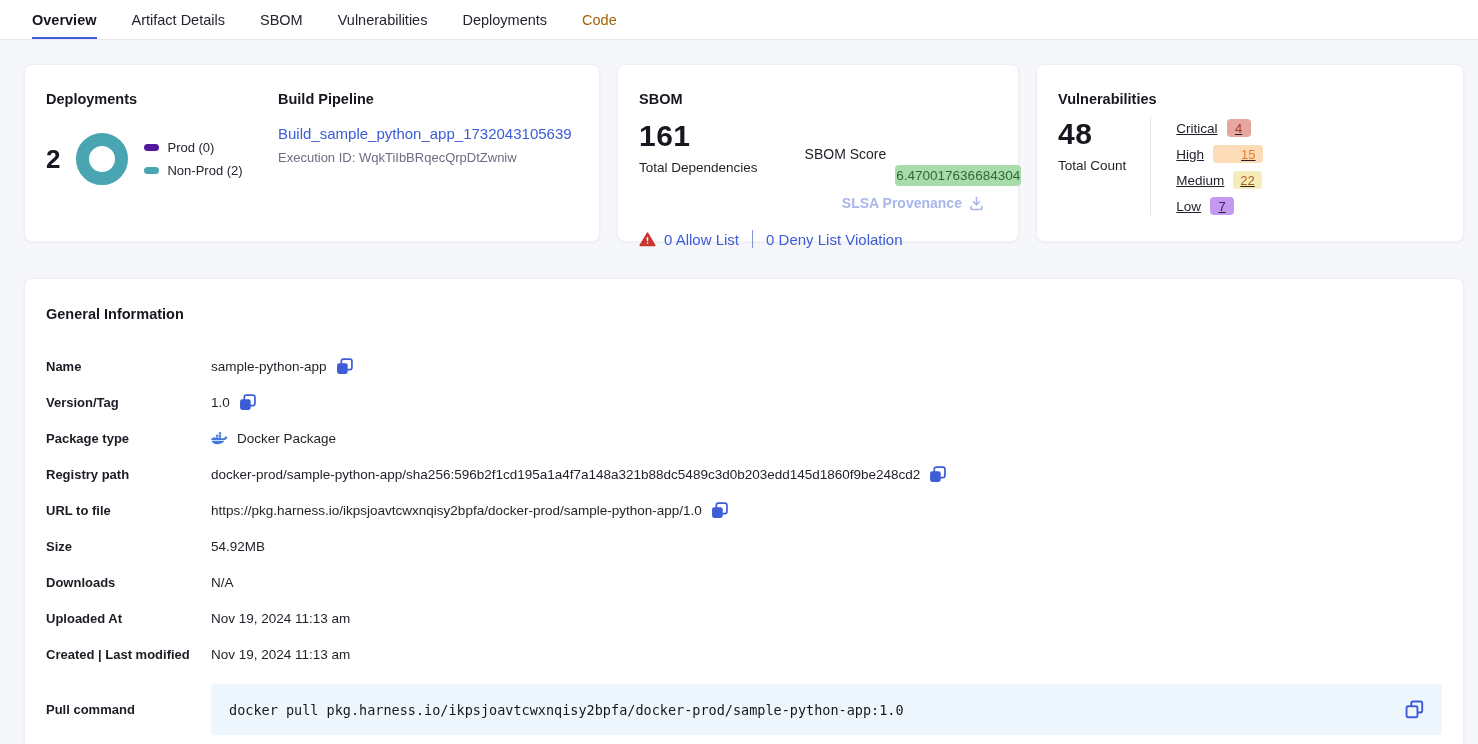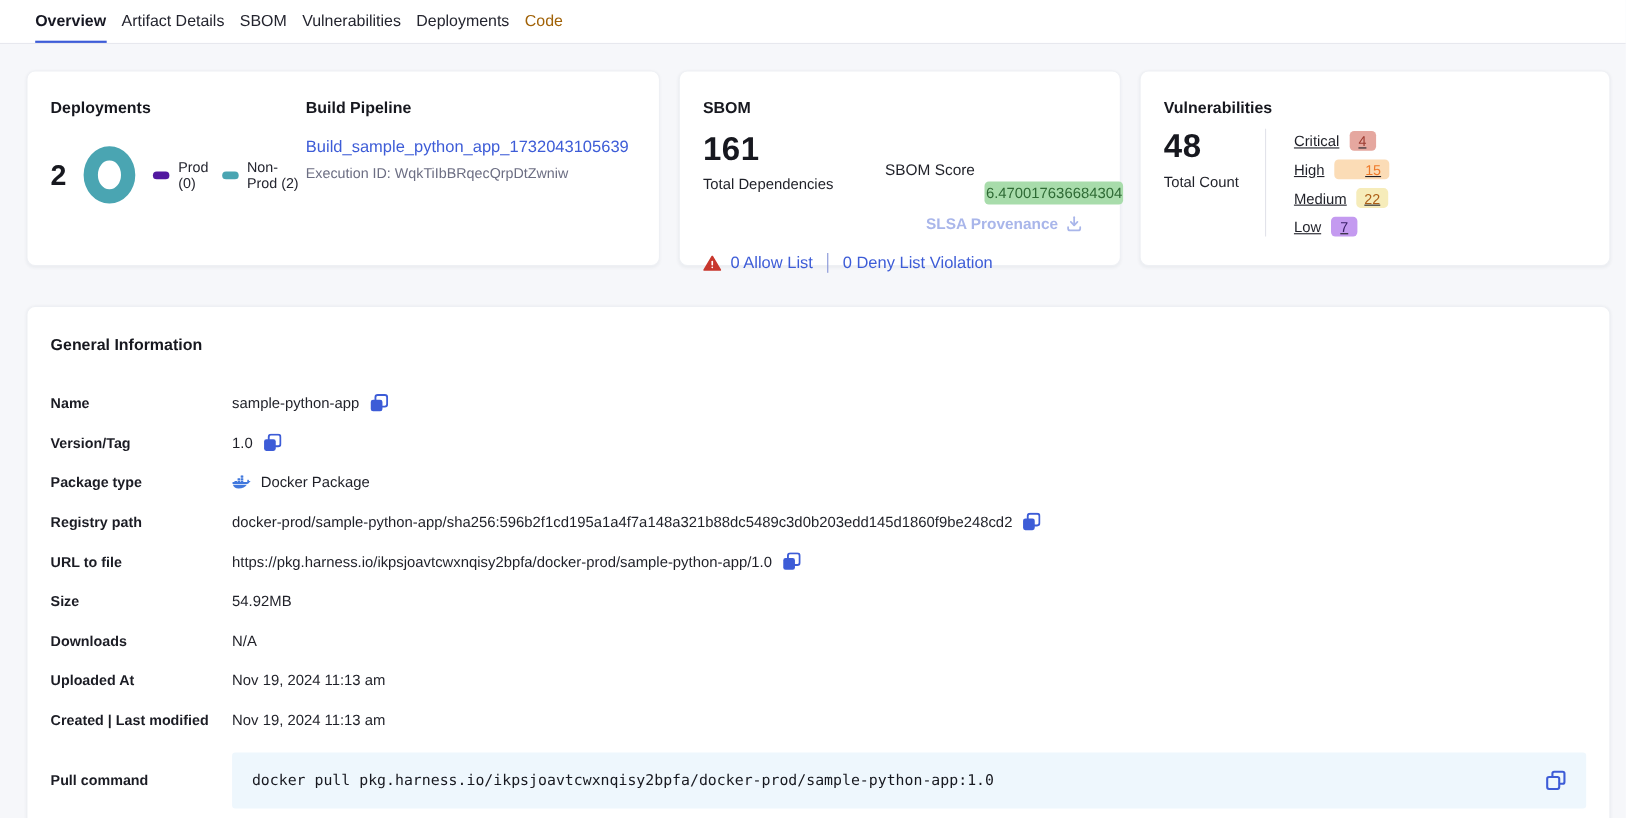--- a/index.html
+++ b/index.html
@@ -10,21 +10,21 @@
     color: #1f2028;
   }
   
   .tabbar {
     height: 40px;
     background: #ffffff;
     border-bottom: 1px solid #e7e8ee;
     display: flex;
     align-items: stretch;
     padding-left: 32px;
-    gap: 14px;
+    gap: 35px;
   }
   .tab {
     display: flex;
     align-items: center;
     font-size: 14.5px;
     color: #24252f;
     cursor: pointer;
     border-bottom: 2.5px solid transparent;
     padding-top: 2px;
   }
@@ -48,21 +48,21 @@
   .dep-col { width: 232px; flex: none; }
   .bp-col { flex: 1; }
   .dep-row { display: flex; align-items: center; gap: 16px; margin-top: 26px; }
   .dep-total { font-size: 26px; font-weight: 700; color: #17181f; }
   .donut {
     width: 52px; height: 52px;
     border-radius: 50%;
     border: 13px solid #4aa5b2;
     background: #ffffff;
   }
-  .legend { display: flex; flex-direction: row; gap: 8px; justify-content: center; }
+  .legend { display: flex; flex-direction: column; gap: 8px; justify-content: center; }
   .legend-item { display: flex; align-items: center; gap: 8px; font-size: 13px; color: #24252f; }
   .swatch { width: 15px; height: 7px; border-radius: 4px; flex: none; }
   .bp-link { display: inline-block; margin-top: 18px; font-size: 15px; color: #3d5cd7; text-decoration: none; cursor: pointer; }
   .bp-exec { margin-top: 7px; font-size: 13px; color: #6c6e83; }
 
   
   .card-sbom { width: 402px; flex: none; height: 178px; }
   .sbom-mid { display: flex; margin-top: 12px; }
   .big-num { font-size: 30px; font-weight: 700; color: #17181f; letter-spacing: 0.5px; }
   .mid-label { font-size: 13.5px; color: #1f2028; margin-top: 7px; white-space: nowrap; }

